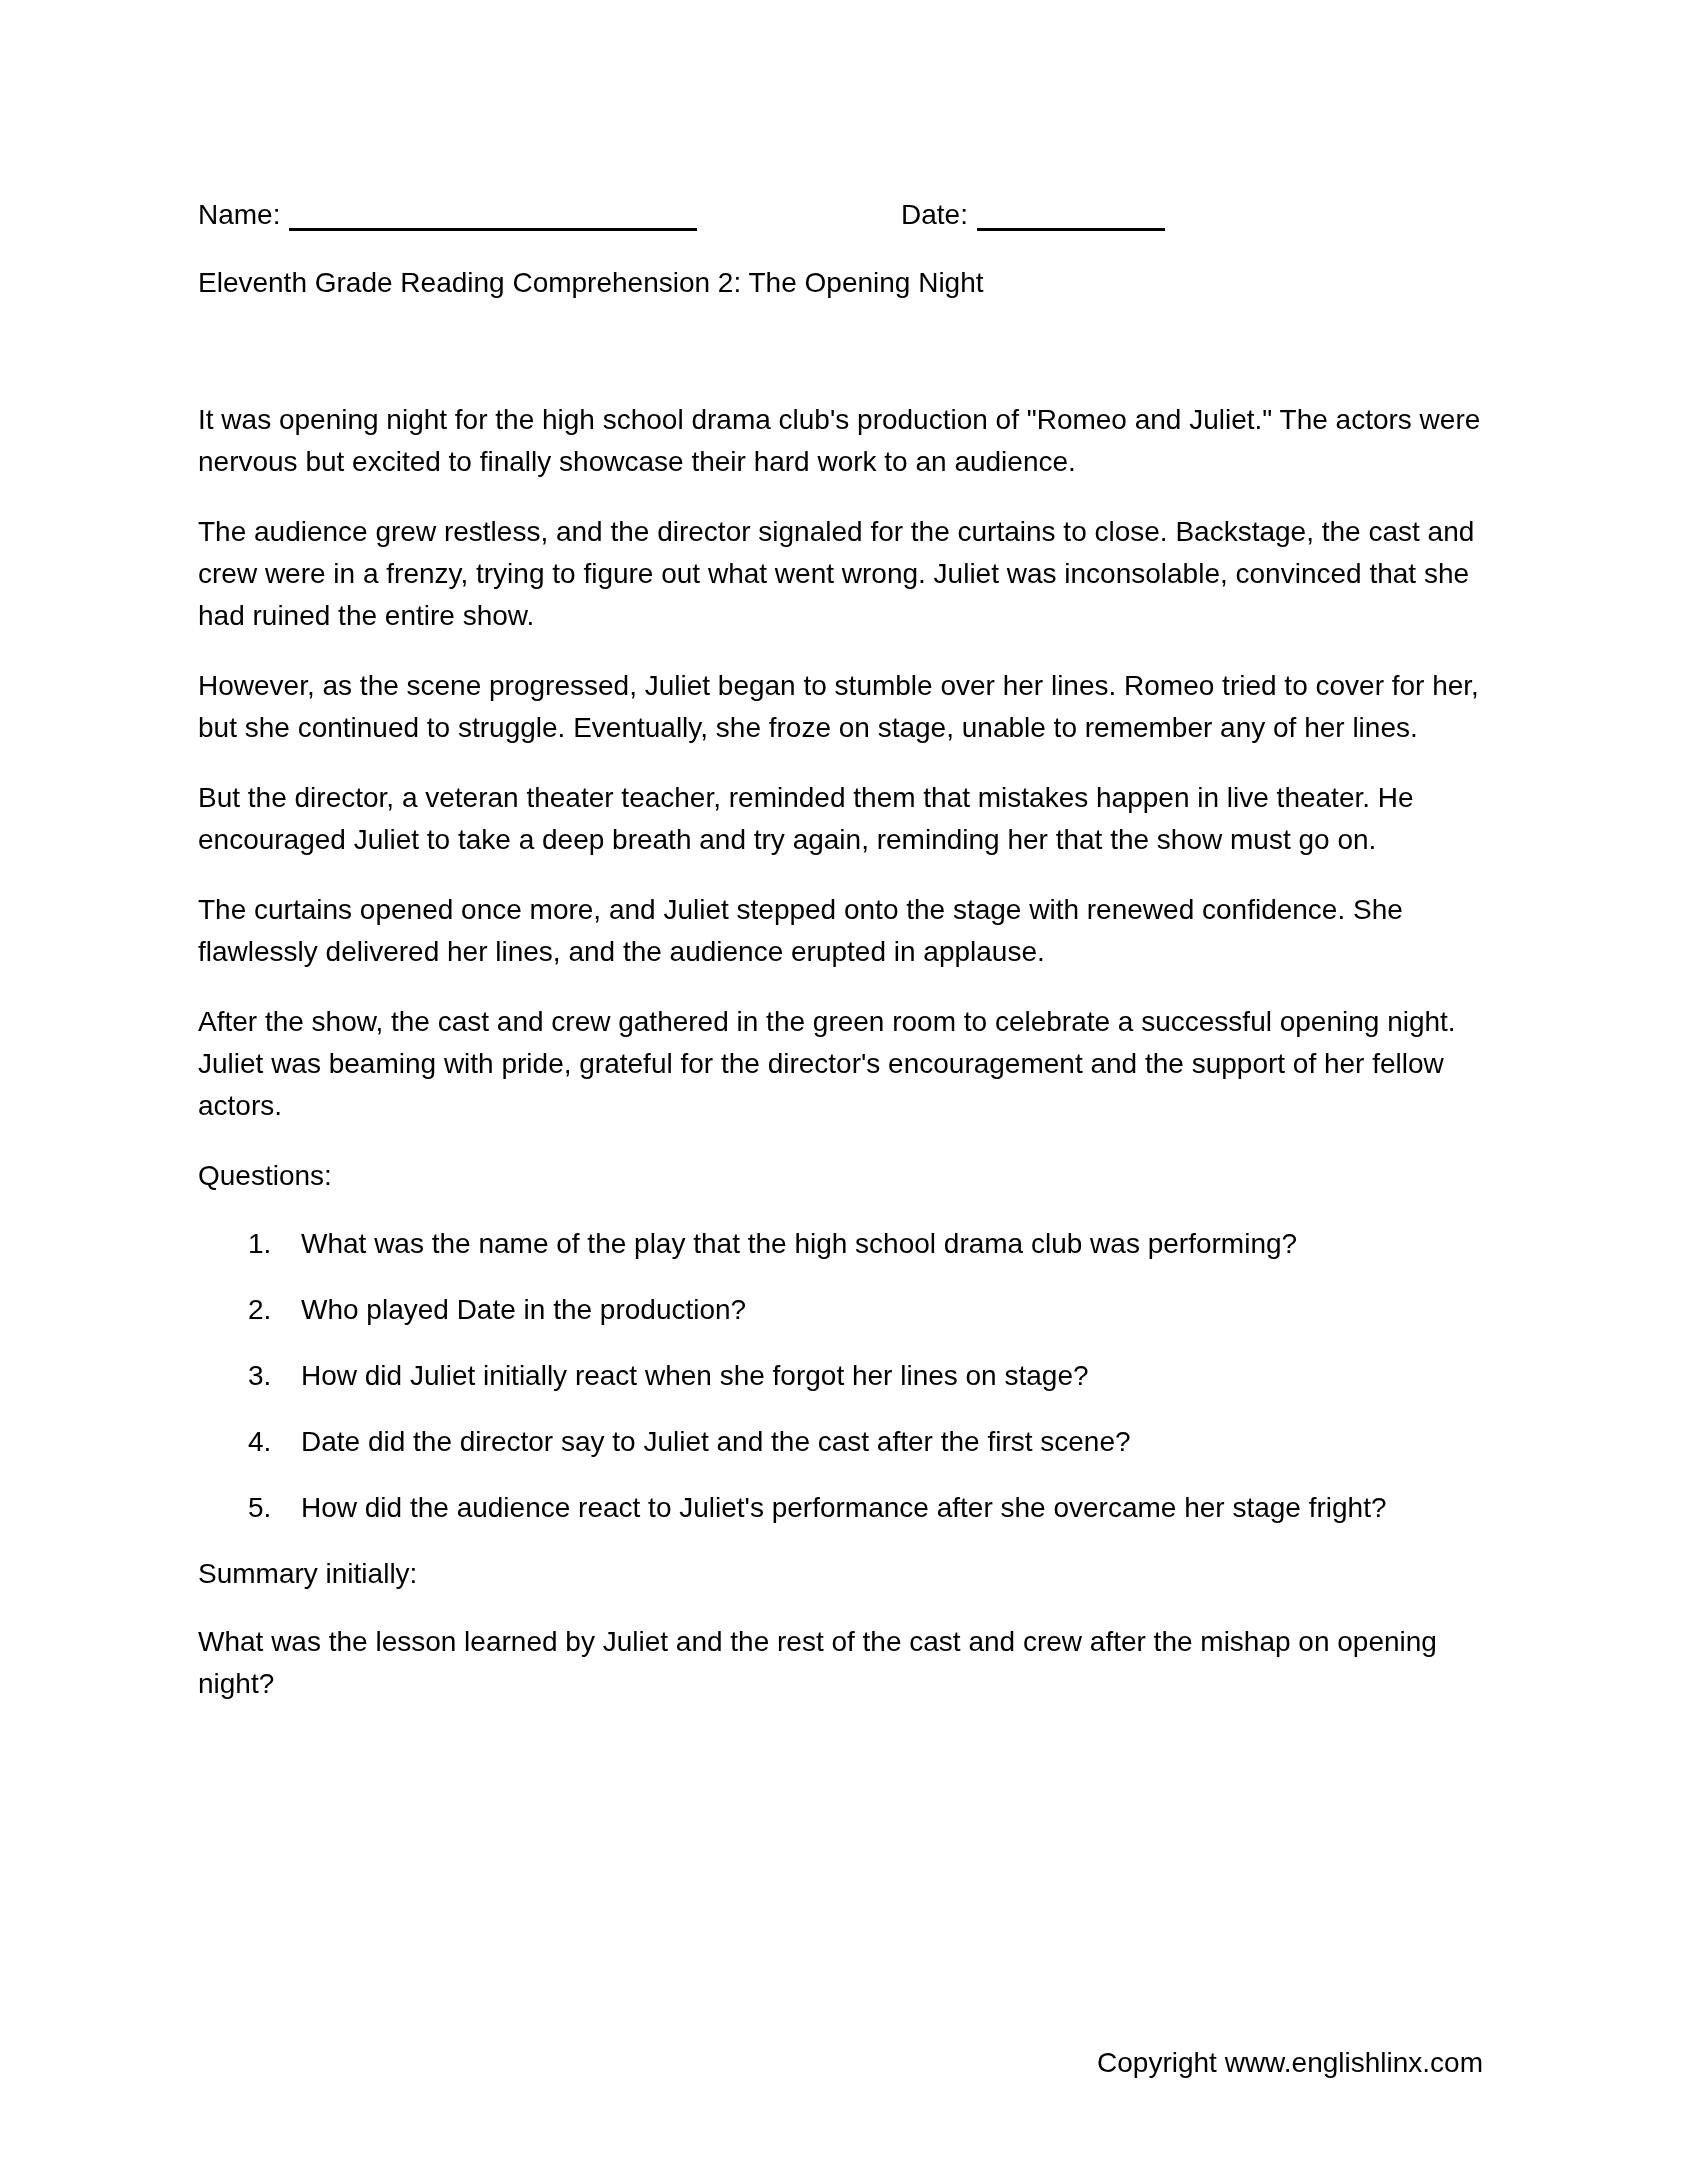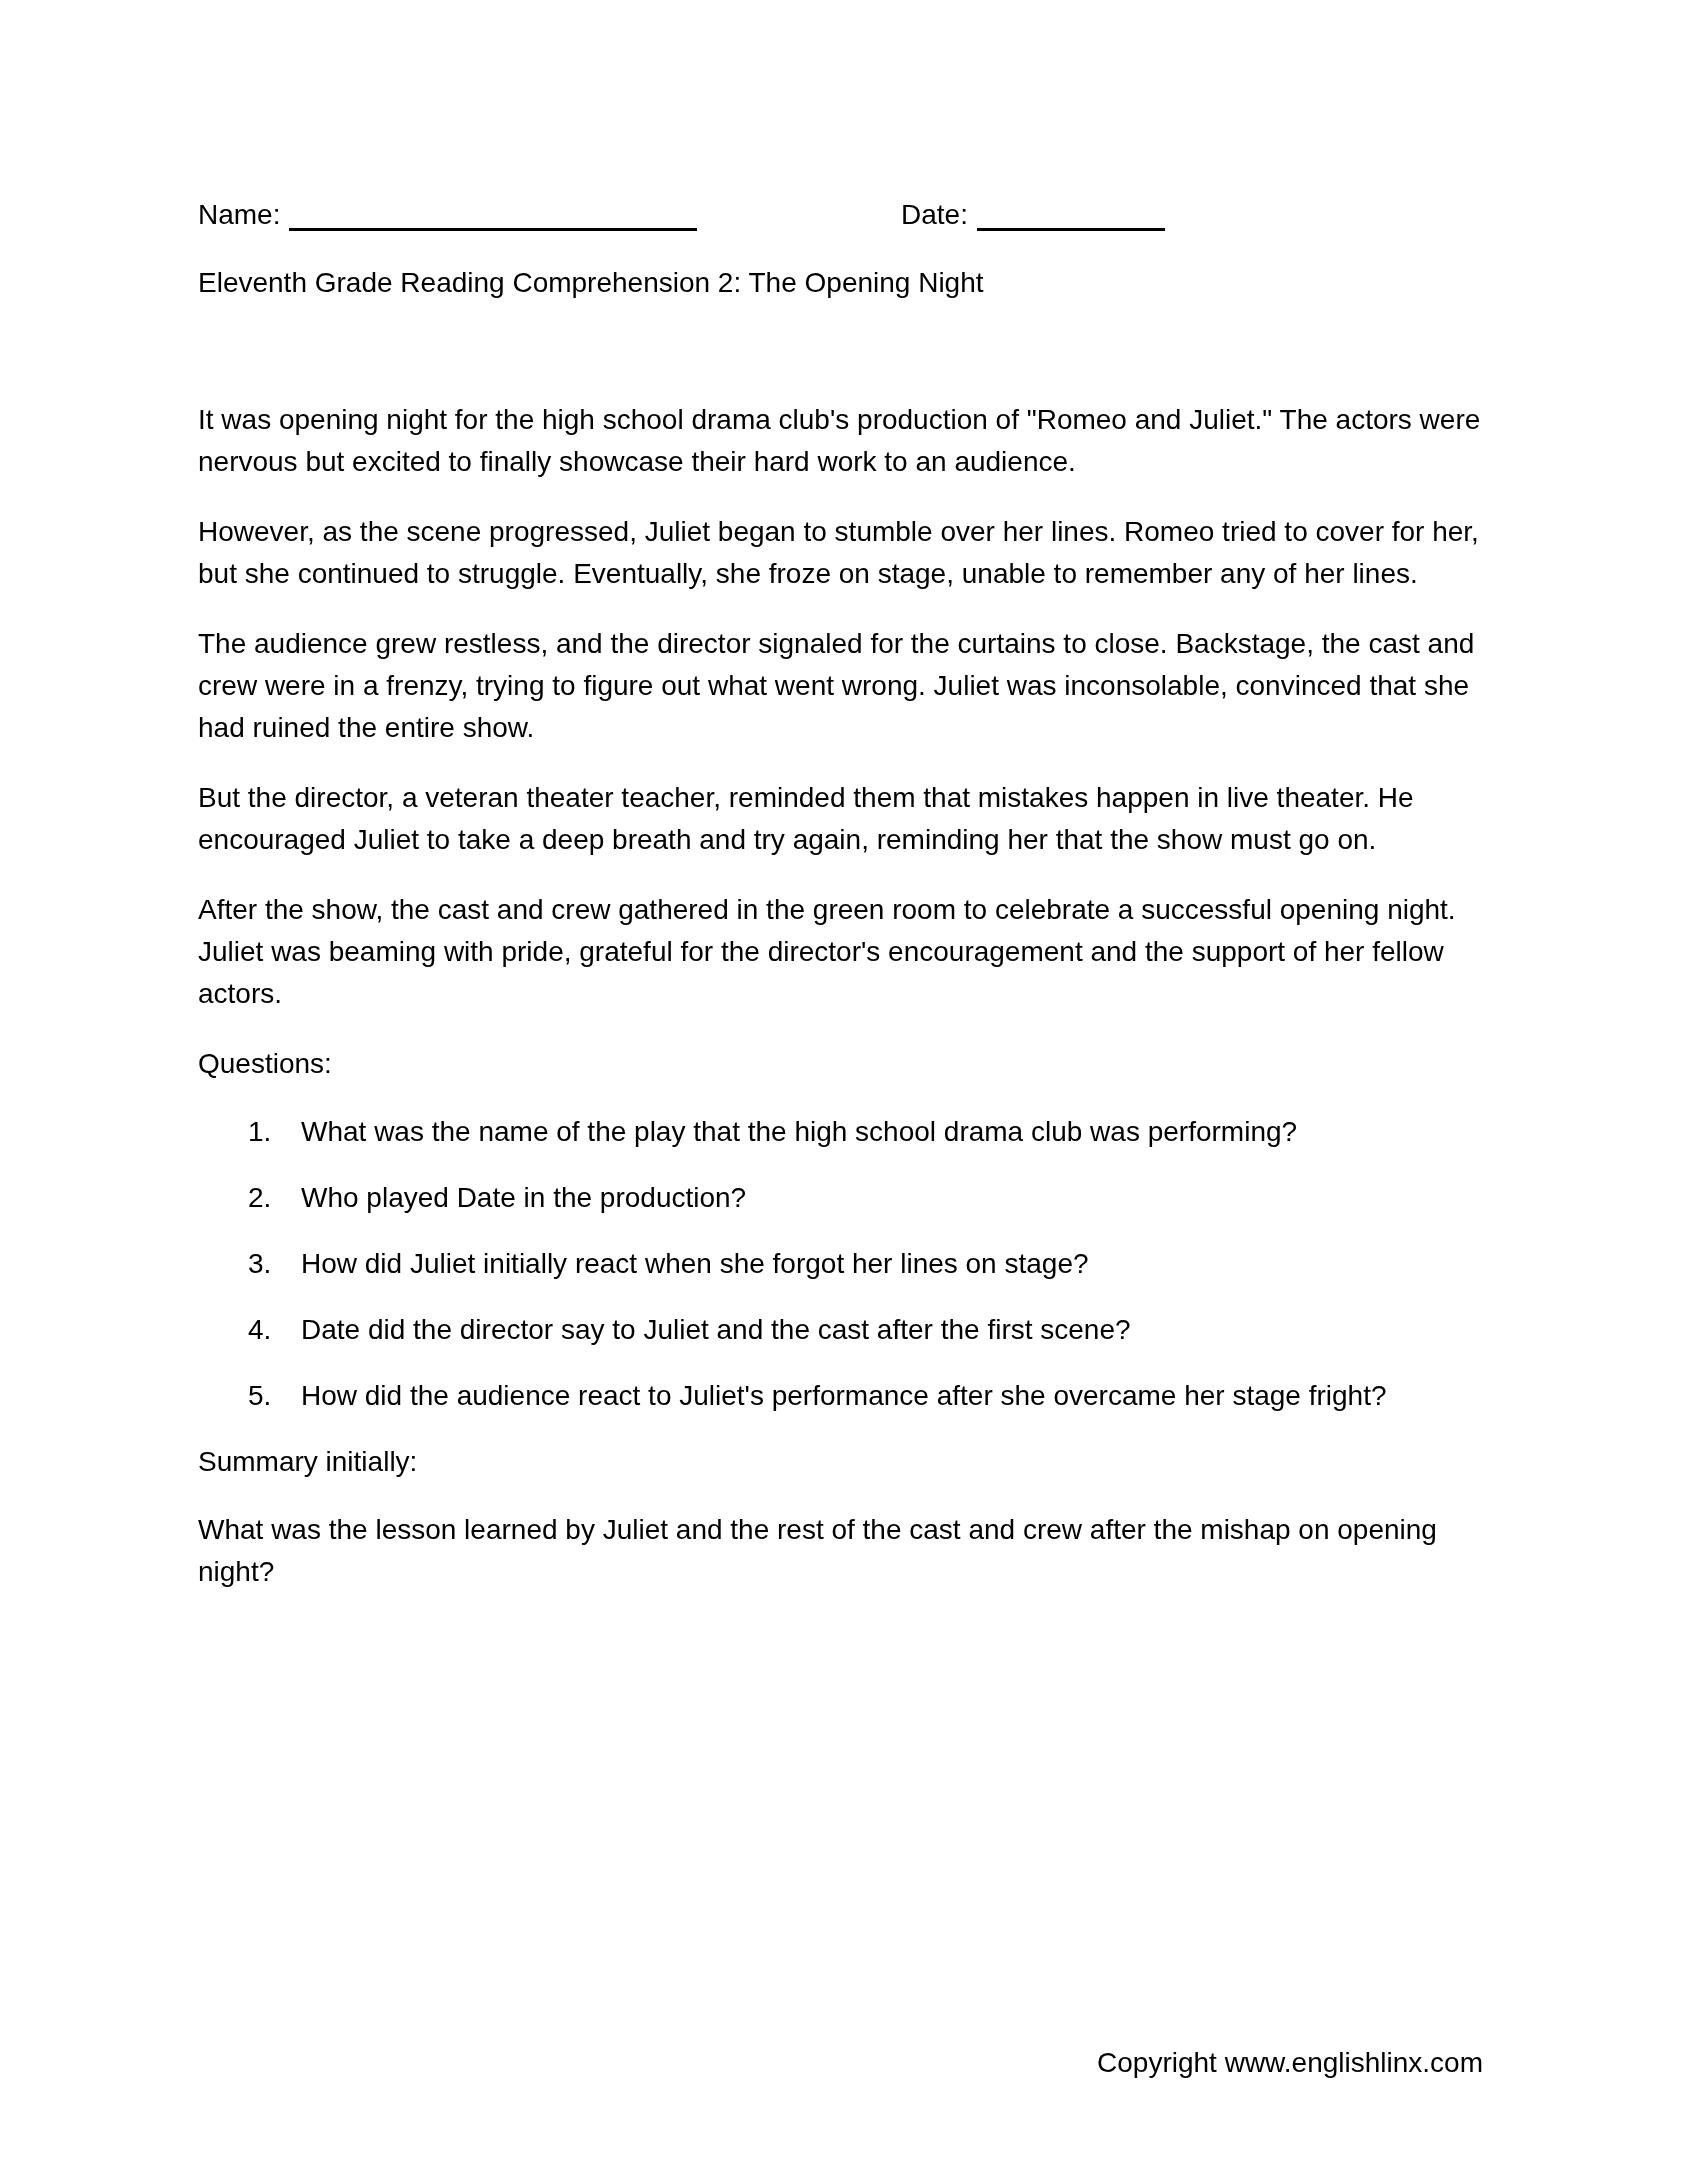--- a/index.html
+++ b/index.html
@@ -69,23 +69,24 @@
     </div>
     <div class="date-block">
       <span class="field-label">Date:</span><span class="field-line date-line"></span>
     </div>
   </div>
 
   <h1 class="doc-title">Eleventh Grade Reading Comprehension 2: The Opening Night</h1>
 
   <div class="passage">
     <p>It was opening night for the high school drama club's production of "Romeo and Juliet." The actors were nervous but excited to finally showcase their hard work to an audience.</p>
+    <p>The audience grew restless, and the director signaled for the curtains to close. Backstage, the cast and crew were in a frenzy, trying to figure out what went wrong. Juliet was inconsolable, convinced that she had ruined the entire show.</p>
     <p>However, as the scene progressed, Juliet began to stumble over her lines. Romeo tried to cover for her, but she continued to struggle. Eventually, she froze on stage, unable to remember any of her lines.</p>
-    <p>The audience grew restless, and the director signaled for the curtains to close. Backstage, the cast and crew were in a frenzy, trying to figure out what went wrong. Juliet was inconsolable, convinced that she had ruined the entire show.</p>
     <p>But the director, a veteran theater teacher, reminded them that mistakes happen in live theater. He encouraged Juliet to take a deep breath and try again, reminding her that the show must go on.</p>
+    <p>The curtains opened once more, and Juliet stepped onto the stage with renewed confidence. She flawlessly delivered her lines, and the audience erupted in applause.</p>
     <p>After the show, the cast and crew gathered in the green room to celebrate a successful opening night. Juliet was beaming with pride, grateful for the director's encouragement and the support of her fellow actors.</p>
   </div>
 
   <p class="section-heading">Questions:</p>
 
   <ol class="questions">
     <li>
       <span class="q-num">1.</span>
       <span class="q-text">What was the name of the play that the high school drama club was performing?</span>
     </li>

